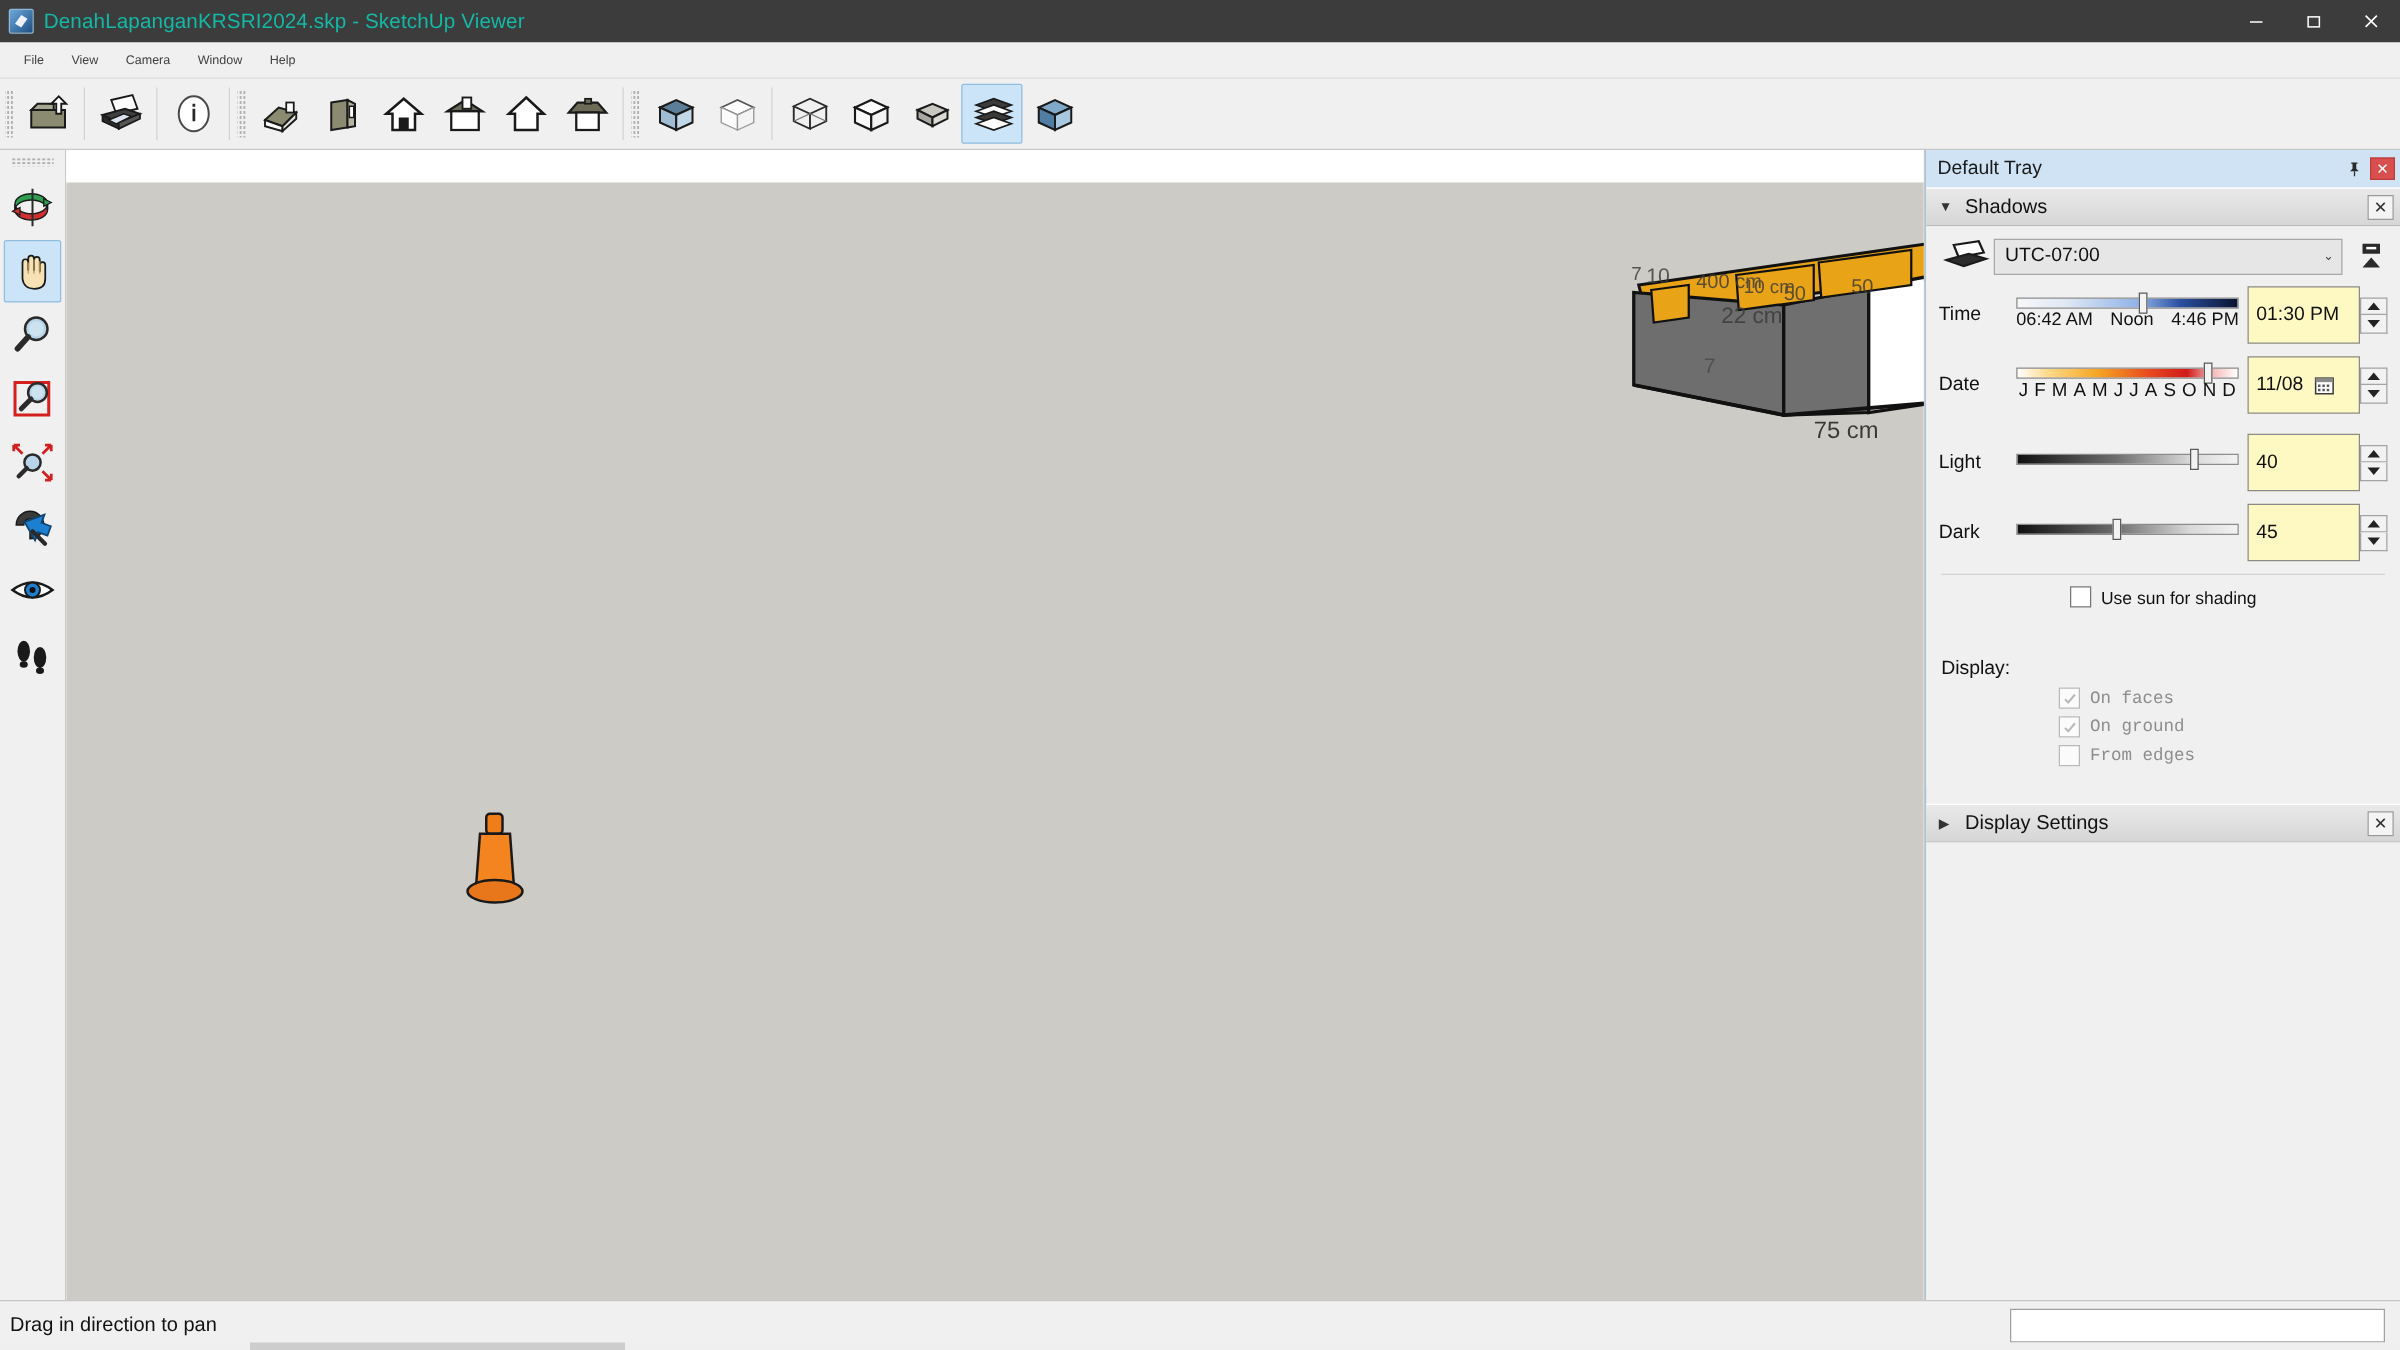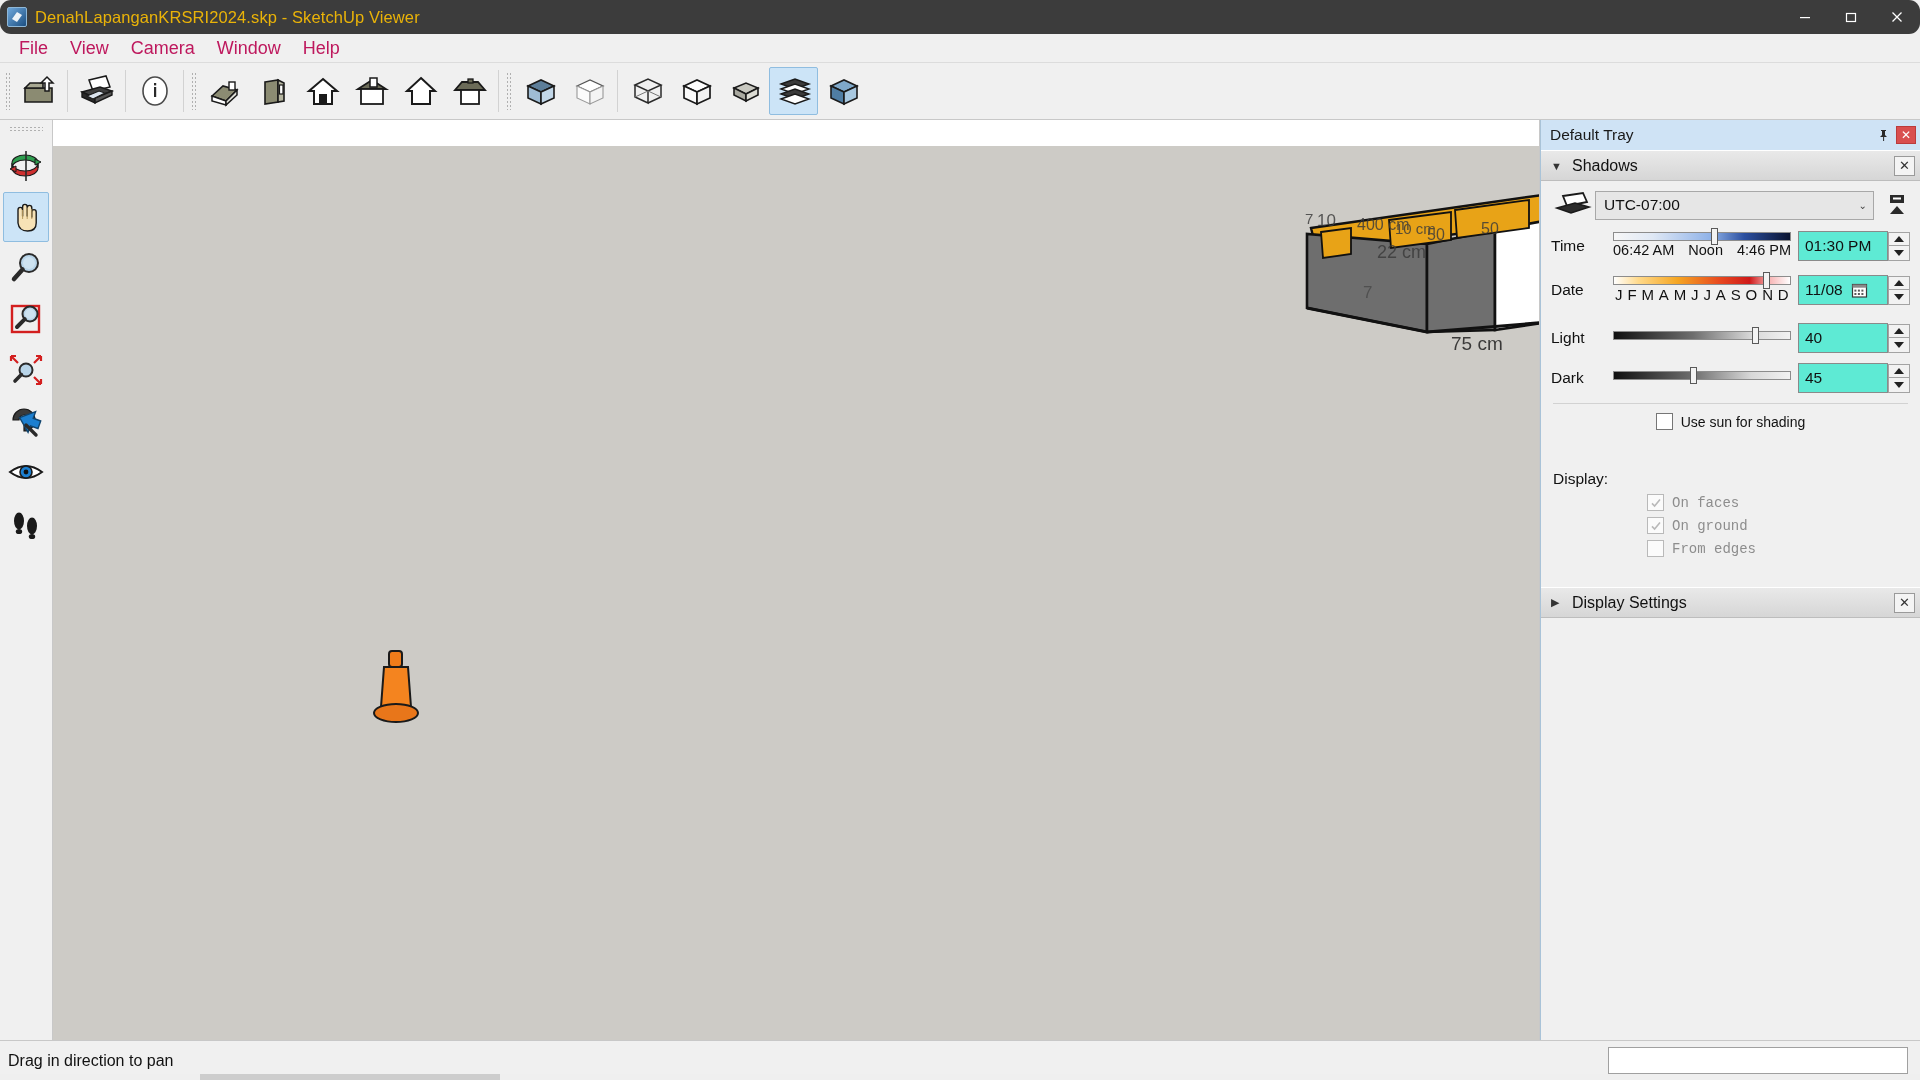--- a/index.html
+++ b/index.html
@@ -7,22 +7,22 @@
     margin: 0; padding: 0;
     width: 1920px; height: 1080px;
     overflow: hidden;
     font-family: "Liberation Sans", sans-serif;
     background: #f0f0f0;
   }
   #app { width: 1920px; height: 1080px; display: flex; flex-direction: column; position: relative; }
 
   
   .titlebar {
-    height: 34px; background: #3c3c3c; color: #eab308;
-    display: flex; align-items: center; flex: 0 0 34px; border-radius: 11px;
+    height: 34px; background: #3c3c3c; color: #14b8a6;
+    display: flex; align-items: center; flex: 0 0 34px;
   }
   .title-icon {
     width: 20px; height: 20px; margin: 0 8px 0 7px;
     background: linear-gradient(135deg,#6fa8dc,#1c4f82);
     border: 1px solid #8fb8d8; border-radius: 2px;
     display: flex; align-items: center; justify-content: center;
     font-size: 11px; color: #fff; flex: 0 0 20px;
   }
   .title-text { font-size: 16.5px; letter-spacing: .1px; white-space: nowrap; }
   .title-spacer { flex: 1 1 auto; }
@@ -31,21 +31,21 @@
     color: #ffffff; font-size: 15px; user-select: none;
   }
   .winbtn svg { display:block; }
 
   
   .menubar {
     height: 28px; flex: 0 0 28px; background: #f0f0f0;
     display: flex; align-items: center; padding-left: 8px; border-bottom: 0px;
   }
   .menu-item {
-    padding: 3px 11px; font-size: 18px; color: #be185d; white-space: nowrap;
+    padding: 3px 11px; font-size: 10px; color: #404040; white-space: nowrap;
   }
 
   
   .toolbar {
     height: 58px; flex: 0 0 58px; background: #f0f0f0;
     border-top: 1px solid #dcdcdc; border-bottom: 1px solid #c8c8c8;
     display: flex; align-items: center; padding-left: 2px;
   }
   .tgroup { display: flex; align-items: center; height: 100%; }
   .grip {
@@ -168,21 +168,21 @@
     display: flex; justify-content: space-between;
     font-size: 14.5px; color: #111; white-space: nowrap;
   }
   .month-ticks {
     position: absolute; left: 2px; right: 2px; top: 13px;
     display: flex; justify-content: space-between;
     font-size: 15px; color: #111; letter-spacing: .2px;
   }
 
   .spin-field {
-    width: 90px; flex: 0 0 90px; height: 30px; background: #5eead4;
+    width: 90px; flex: 0 0 90px; height: 46px; background: #fef9c3;
     border: 1px solid #8a8a8a; display: flex; align-items: center;
     padding-left: 6px; font-size: 15.5px; color: #111;
   }
   .spin-field.withcal { padding-right: 16px; }
   .spin-field .sp { flex: 1 1 auto; }
   .calicon { width: 24px; height: 27px; display:flex;align-items:center;justify-content:center; }
   .spin-btns {
     width: 22px; flex: 0 0 22px; height: 29px;
     display: flex; flex-direction: column;
   }

